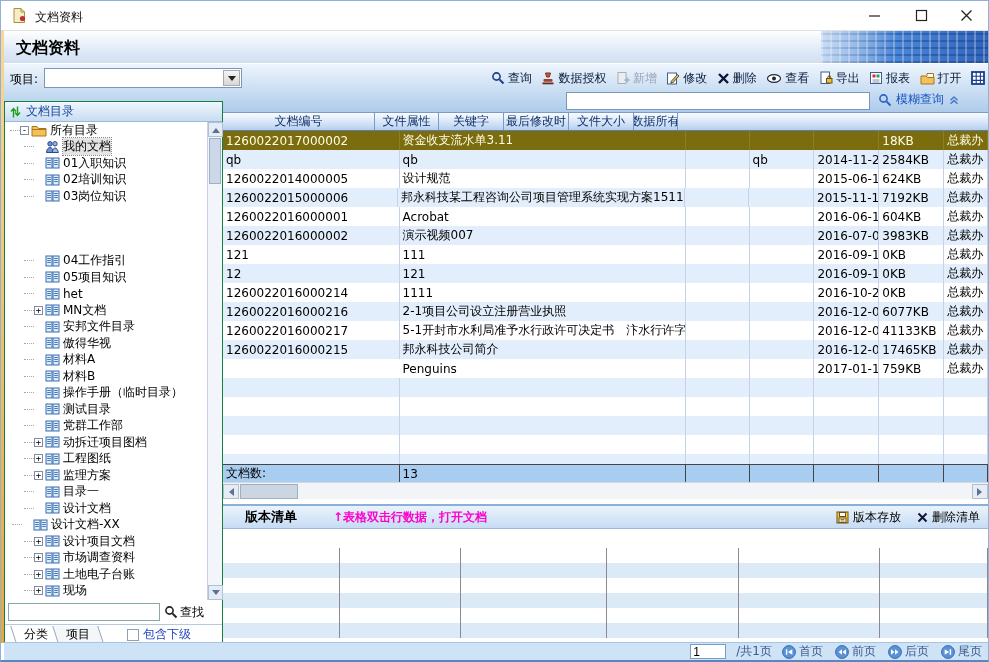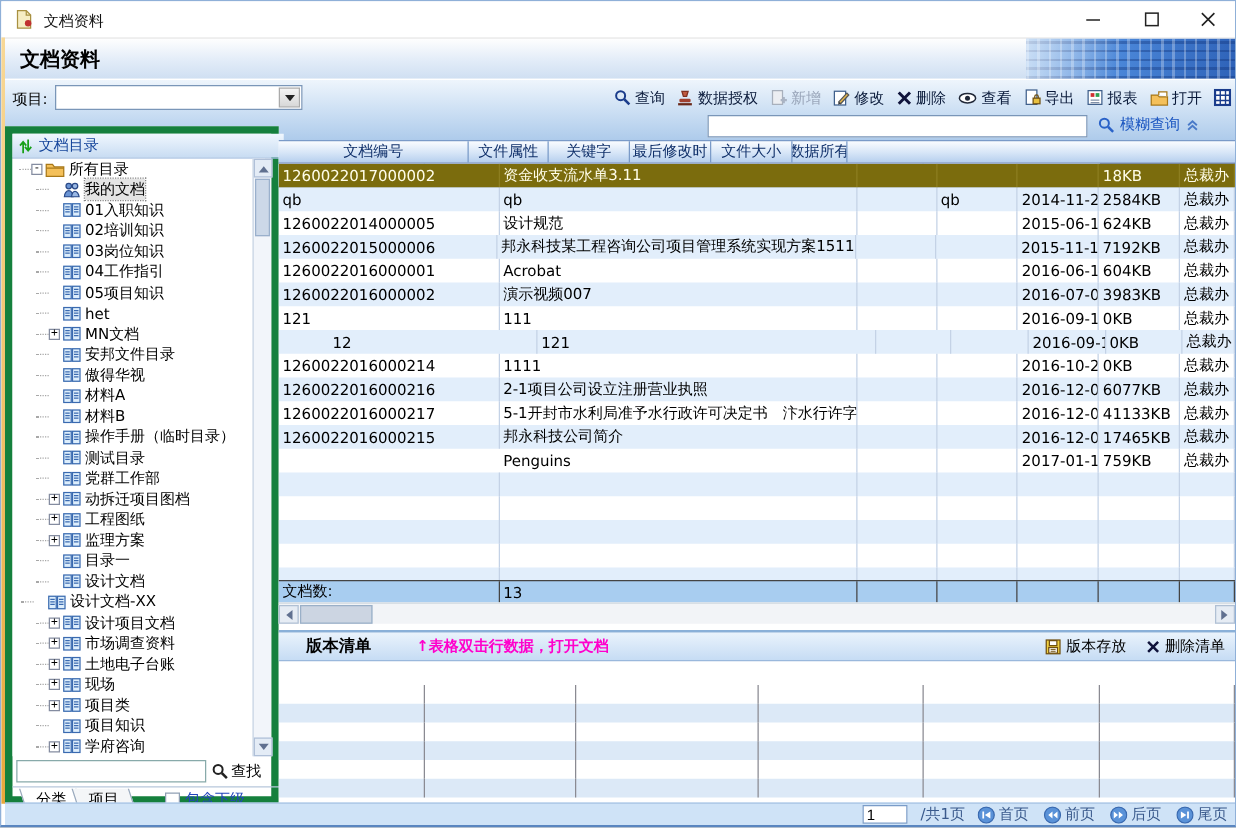--- a/index.html
+++ b/index.html
@@ -34,21 +34,21 @@
     border:1px solid #7a96b8;}
   .projarrow{position:absolute;right:1px;top:1px;width:17px;height:16px;background:linear-gradient(180deg,#f4f4f4,#d8d8d8);
     border:1px solid #aaa;display:flex;align-items:center;justify-content:center;}
   .projarrow:after{content:"";border:4px solid transparent;border-top:5px solid #222;margin-top:4px;}
   .tbbuttons{position:absolute;left:487px;top:3px;width:494px;height:22px;display:flex;align-items:center;justify-content:space-between;}
   .tbtn{display:flex;align-items:center;gap:3px;cursor:pointer;color:#0a1a3a;white-space:nowrap;}
   .tbtn.disabled{color:#98a4b8;}
   .fuzzyinput{position:absolute;left:562px;top:28px;width:304px;height:18px;background:#fff;border:1px solid #7a96b8;font-size:12px;padding:0 3px;}
   .fuzzyblock{position:absolute;left:874px;top:27px;display:flex;align-items:center;gap:4px;color:#1a55c0;cursor:pointer;}
   
-  .sidebar{position:absolute;left:3px;top:100px;width:219px;height:542px;background:#fff;border:6px solid #15803d;}
+  .sidebar{position:absolute;left:3px;top:100px;width:219px;height:542px;background:#fff;border:1px solid #15803d;}
   .sideheader{position:absolute;left:0;top:0;width:217px;height:20px;
     background:linear-gradient(180deg,#f0f7fe,#c8dcf2);border-bottom:1px solid #9ab8dc;
     display:flex;align-items:center;gap:5px;padding-left:5px;color:#14449a;}
   .tree{position:absolute;left:0;top:20px;width:202px;height:478px;overflow:hidden;background:#fff;}
   .titem{height:16.5px;display:flex;align-items:center;white-space:nowrap;cursor:pointer;}
   .titem .stub{width:10px;border-top:1px dotted #a8a8a8;margin-left:3px;}
   .titem .exp{width:9px;height:9px;border:1px solid #848ca0;background:#fff;font-size:9px;line-height:7px;text-align:center;flex:none;margin-right:2px;font-family:"DejaVu Sans Mono",monospace;}
   .titem .noexp{width:11px;flex:none;}
   .titem .ticon{flex:none;display:flex;margin-right:3px;}
   .titem .tlabel{overflow:hidden;}
@@ -320,21 +320,21 @@
           <span class="noexp"></span>
           <span class="ticon">
             <svg width="15" height="12" viewBox="0 0 15 12">
               <rect x="1" y="1" width="6" height="10" fill="#ddeefc" stroke="#3a6ab0"></rect>
               <rect x="8" y="1" width="6" height="10" fill="#ddeefc" stroke="#3a6ab0"></rect>
               <path d="M2.2 3.5h3.6M2.2 5.5h3.6M2.2 7.5h3.6M9.2 3.5h3.6M9.2 5.5h3.6M9.2 7.5h3.6" stroke="#3a6ab0" stroke-width="0.9"></path>
             </svg>
           </span>
           <span class="tlabel">03岗位知识</span>
         </div>
-        <div class="titem" style="padding-left: 16px;">
+        <div class="titem" style="padding-left: 16px; margin-top: 48px;">
           <span class="stub"></span>
           <span class="noexp"></span>
           <span class="ticon">
             <svg width="15" height="12" viewBox="0 0 15 12">
               <rect x="1" y="1" width="6" height="10" fill="#ddeefc" stroke="#3a6ab0"></rect>
               <rect x="8" y="1" width="6" height="10" fill="#ddeefc" stroke="#3a6ab0"></rect>
               <path d="M2.2 3.5h3.6M2.2 5.5h3.6M2.2 7.5h3.6M9.2 3.5h3.6M9.2 5.5h3.6M9.2 7.5h3.6" stroke="#3a6ab0" stroke-width="0.9"></path>
             </svg>
           </span>
           <span class="tlabel">04工作指引</span>
@@ -716,21 +716,21 @@
         <div class="drow">
           <span class="cell" style="width: 177px;">121</span>
           <span class="cell" style="width: 287px;">111</span>
           <span class="cell" style="width: 64px;"></span>
           <span class="cell" style="width: 65px;"></span>
           <span class="cell" style="width: 65px;">2016-09-19</span>
           <span class="cell" style="width: 65px;">0KB</span>
           <span class="cell" style="width: 44px;">总裁办</span>
         </div>
         <div class="drow odd">
-          <span class="cell" style="width: 177px; margin-left: 40px;">12</span>
+          <span class="cell" style="width: 177px;">12</span>
           <span class="cell" style="width: 287px;">121</span>
           <span class="cell" style="width: 64px;"></span>
           <span class="cell" style="width: 65px;"></span>
           <span class="cell" style="width: 65px;">2016-09-19</span>
           <span class="cell" style="width: 65px;">0KB</span>
           <span class="cell" style="width: 44px;">总裁办</span>
         </div>
         <div class="drow">
           <span class="cell" style="width: 177px;">1260022016000214</span>
           <span class="cell" style="width: 287px;">1111</span>

